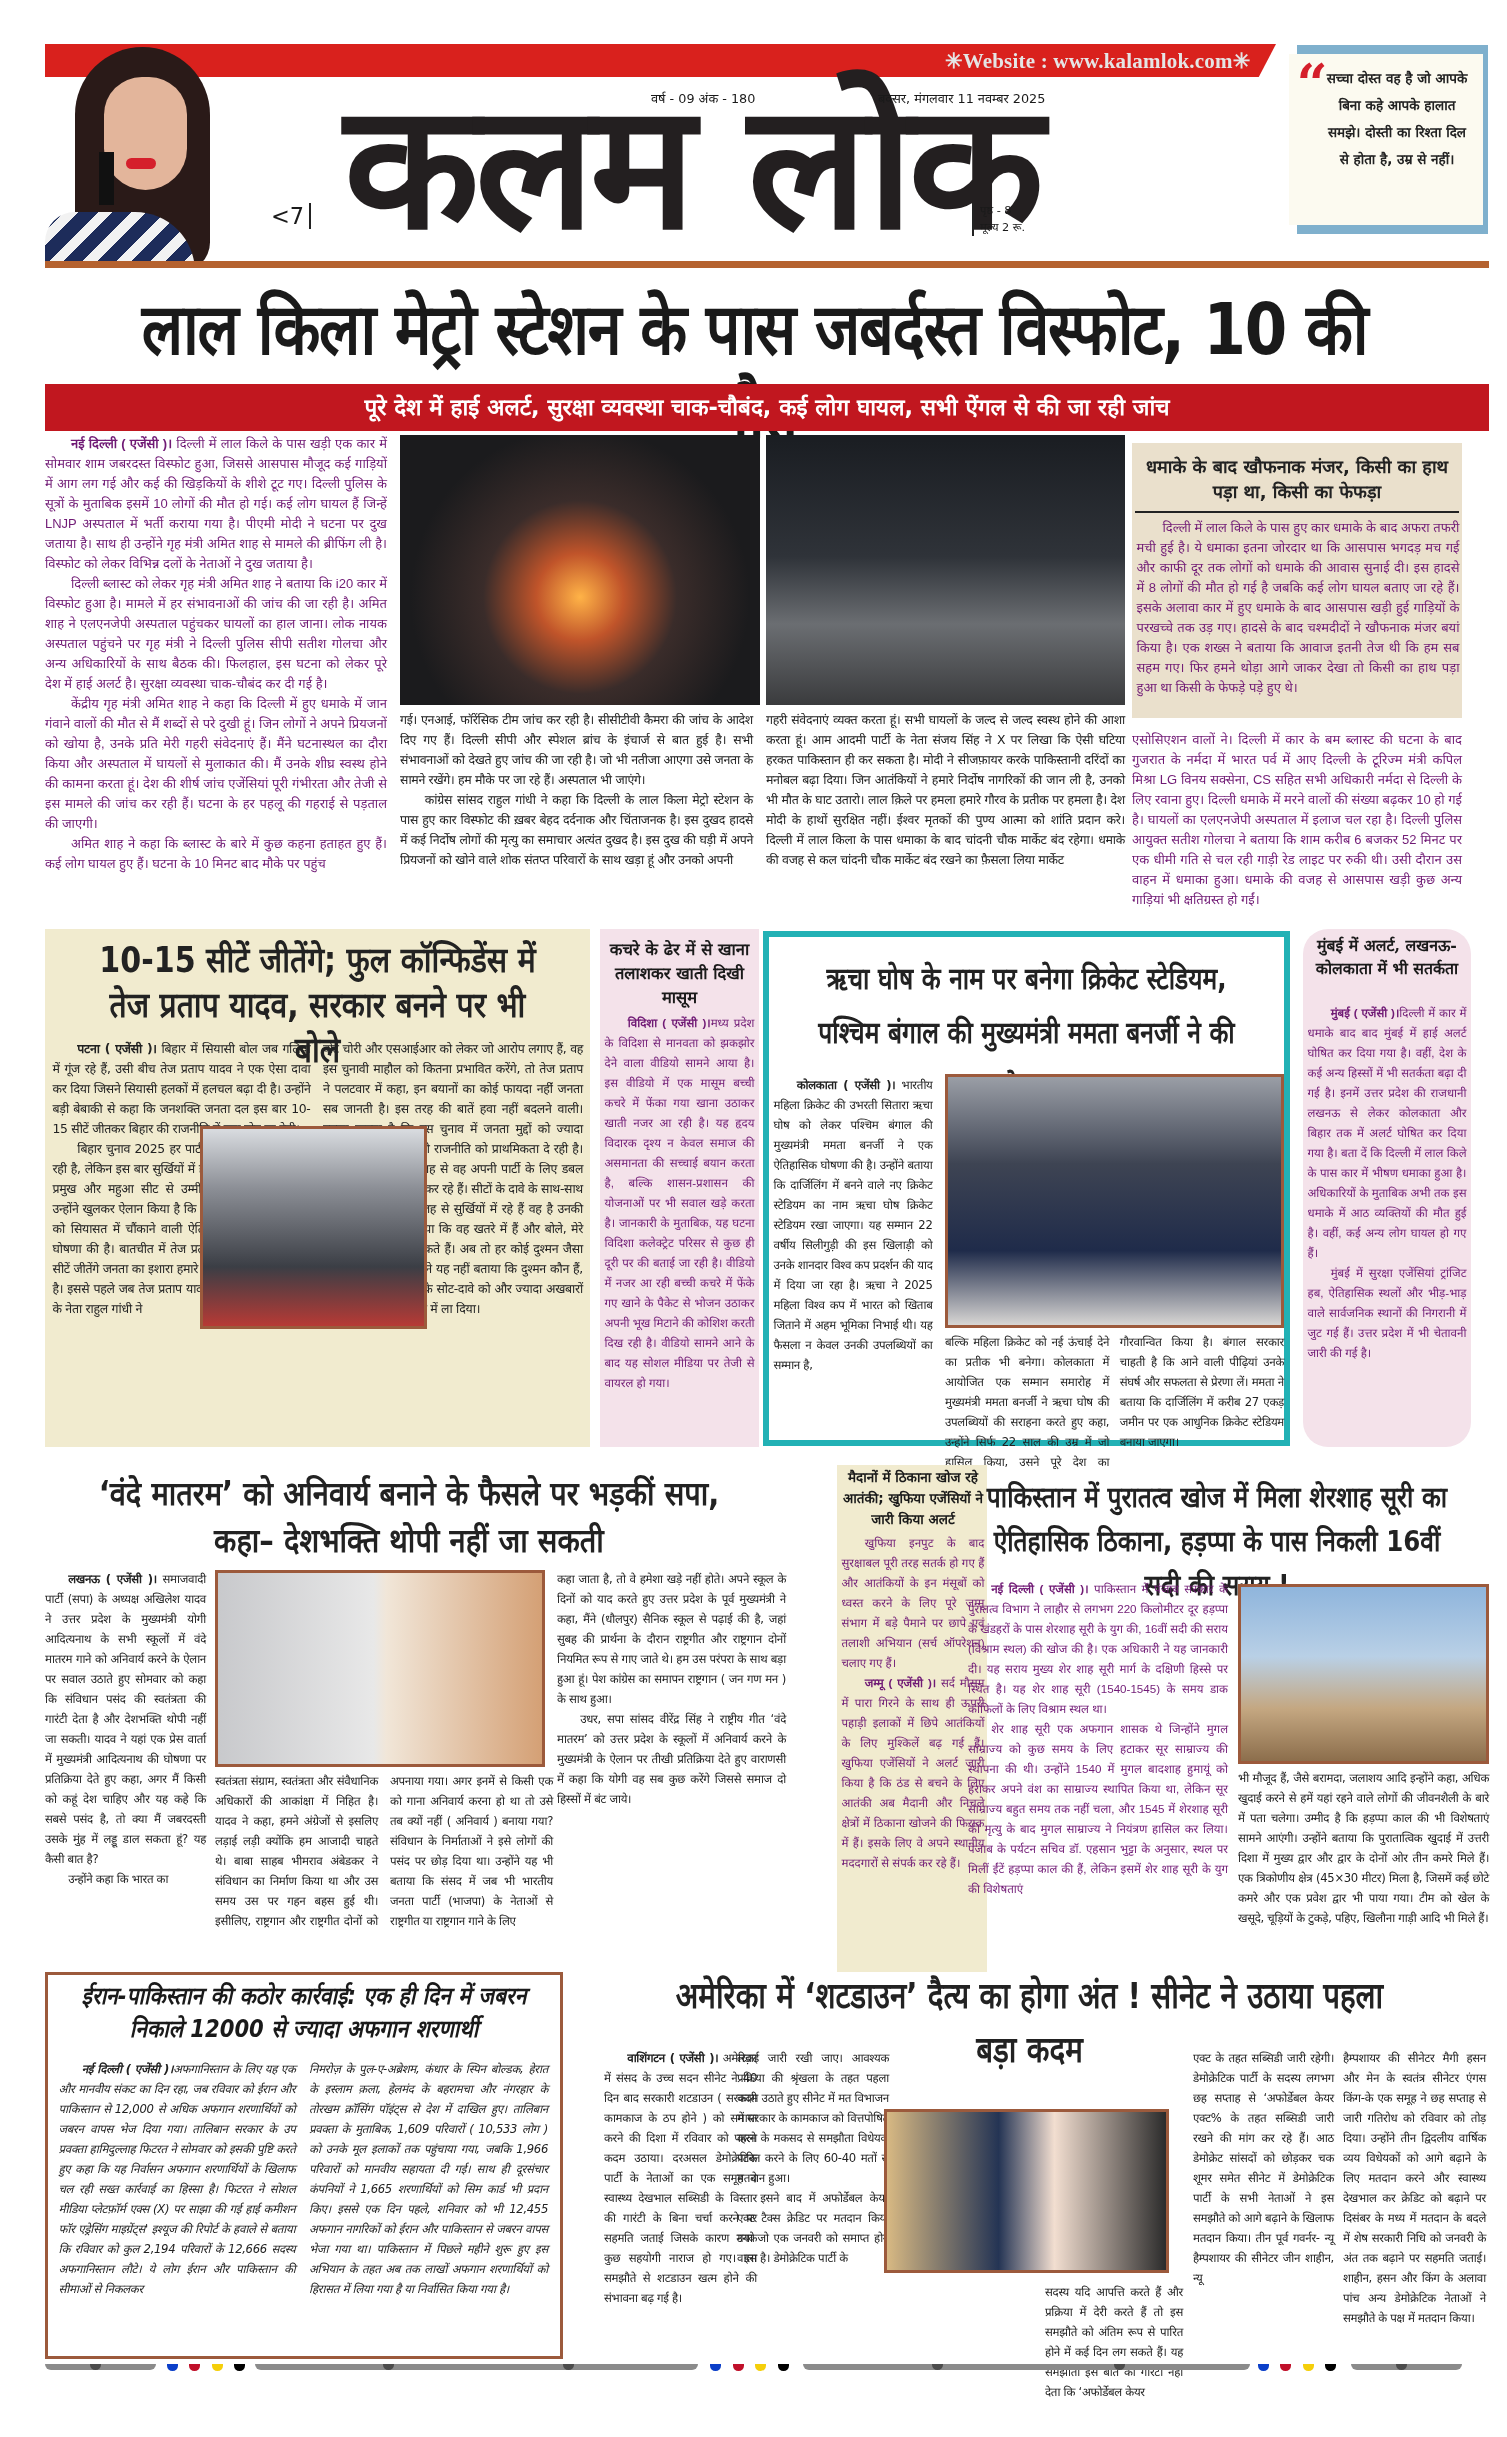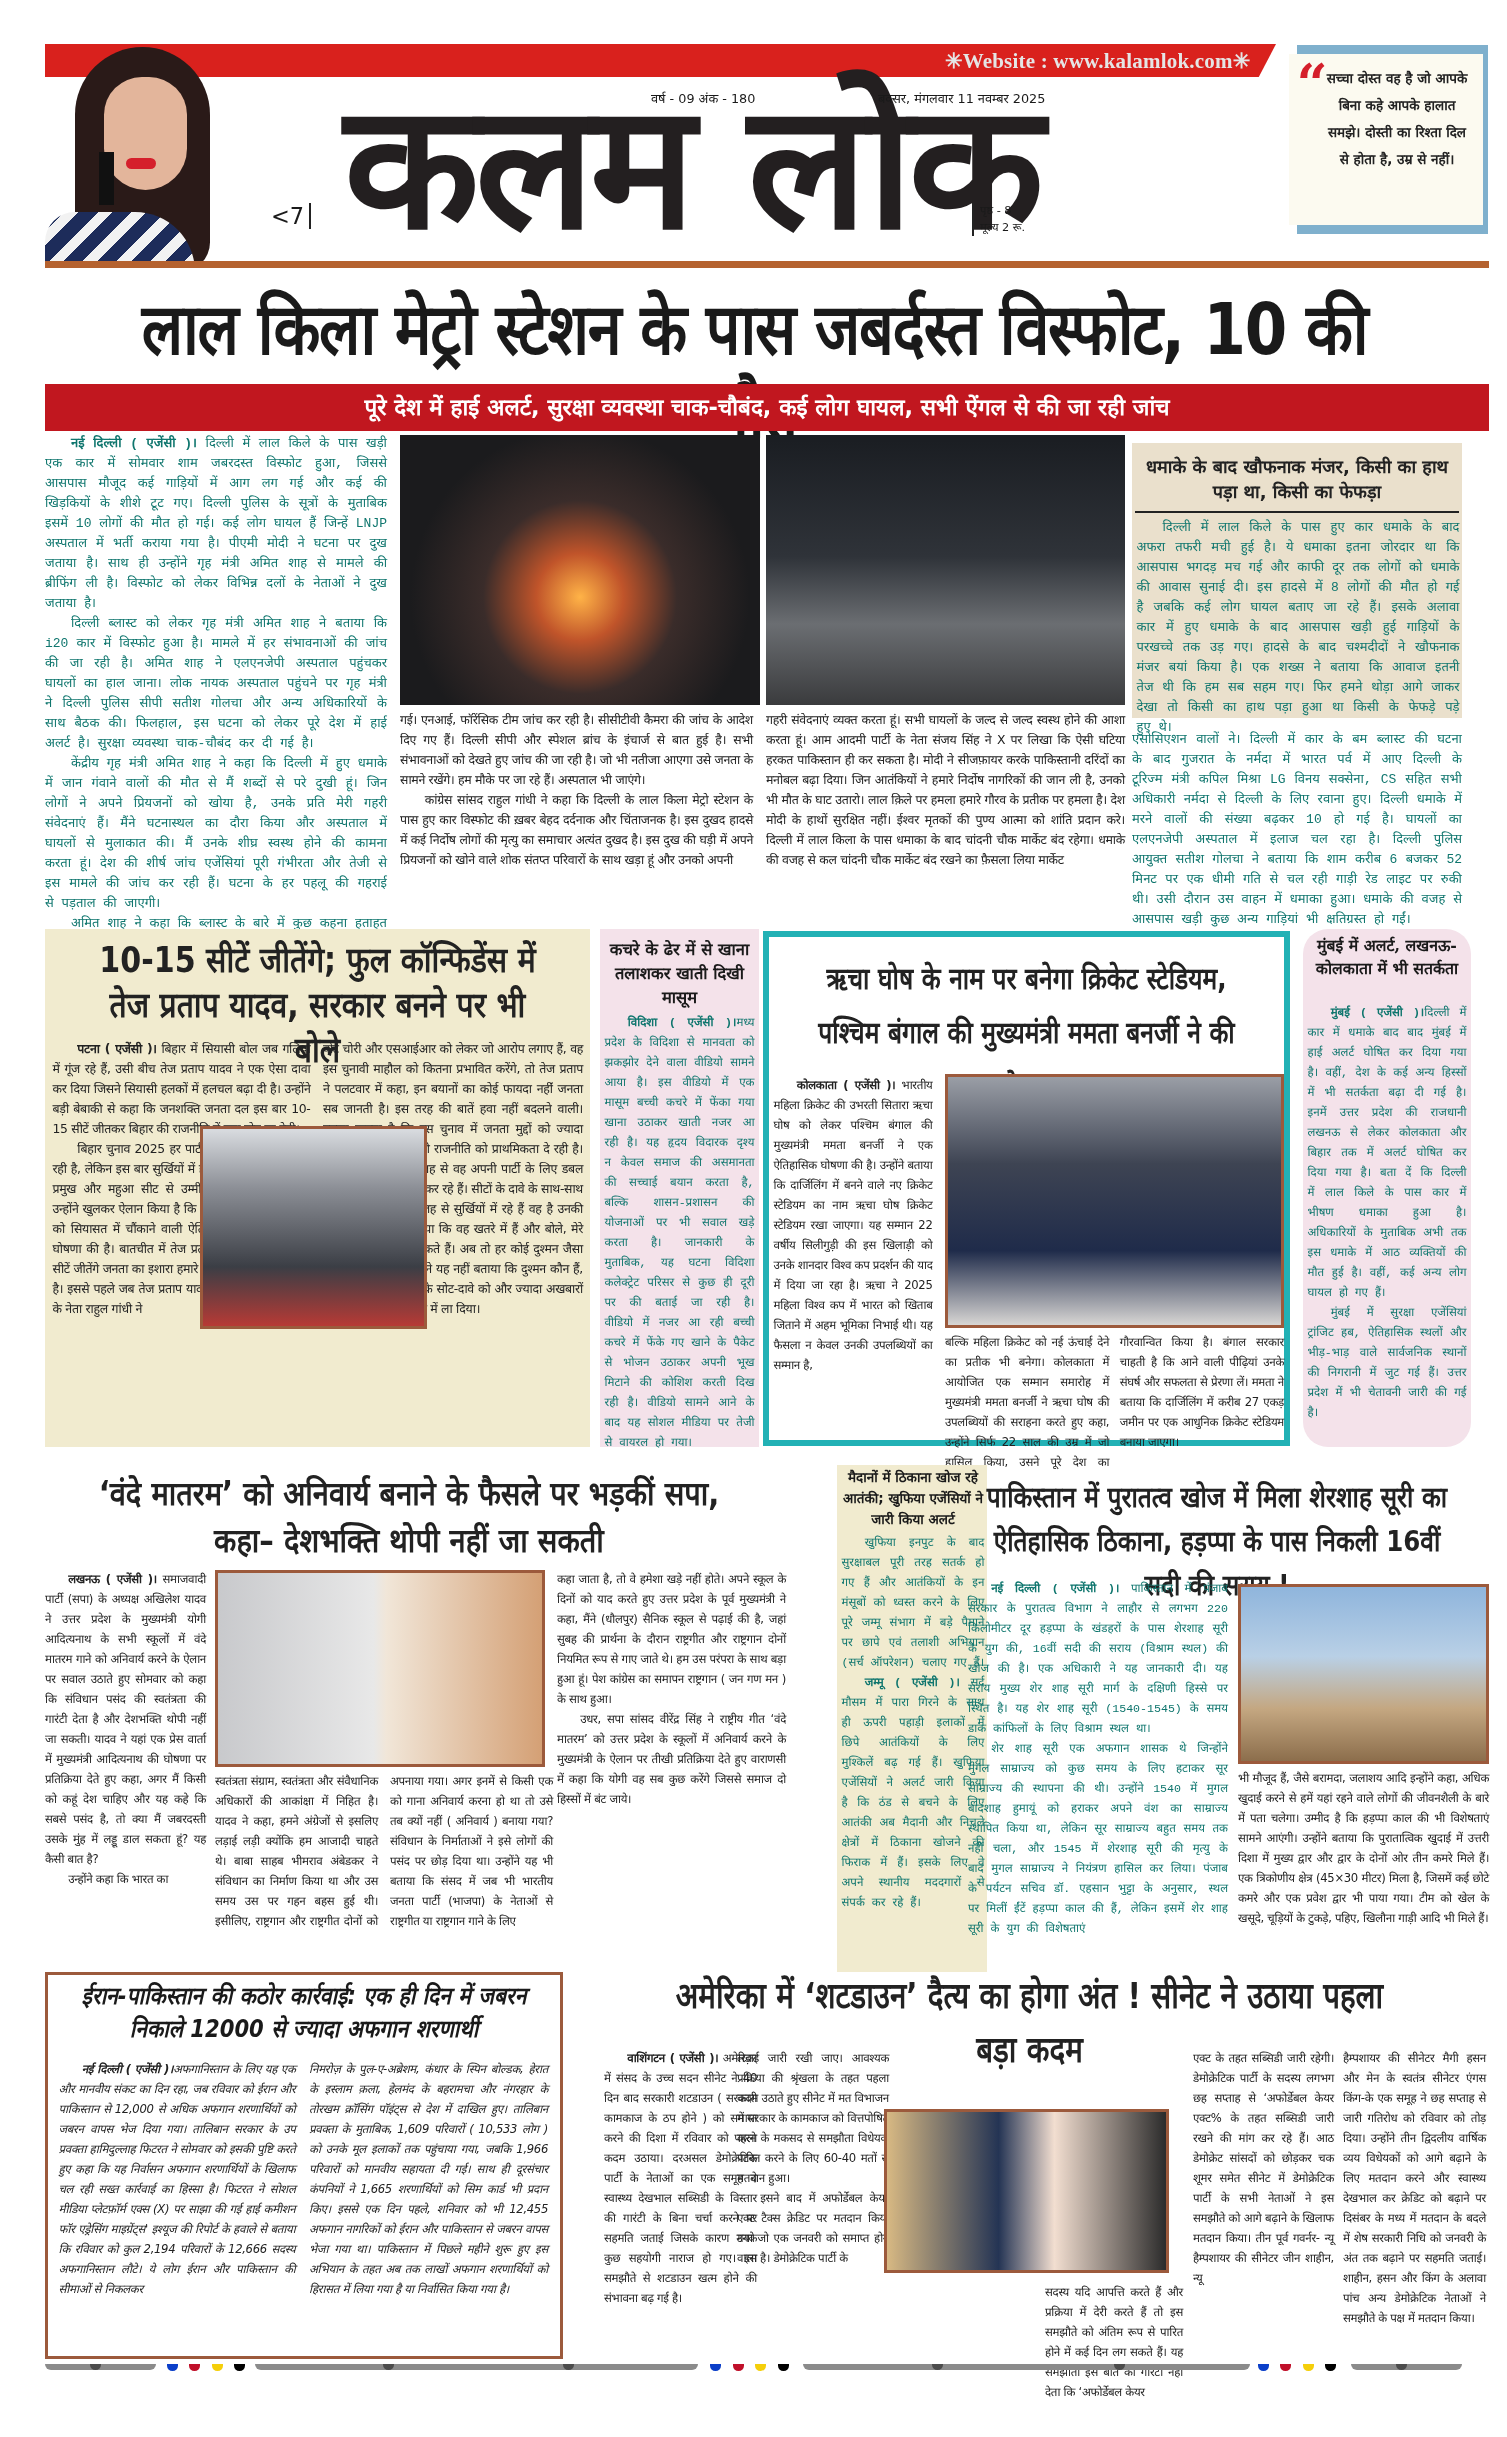--- a/index.html
+++ b/index.html
@@ -33,21 +33,21 @@
   .quote-text { position: absolute; left: 33px; top: 10.5px; width: 150px; text-align: center; font-family: "DejaVu Sans", sans-serif; font-size: 13.5px; line-height: 27px; font-weight: bold; color: #222; }
   .rule-brown { left: 45px; top: 261px; width: 1444px; height: 6.8px; background: #b5622f; }
 
   
   .lead-head { left: 30px; top: 288px; width: 1449px; text-align: center; font-family: "DejaVu Sans", sans-serif;
     font-weight: bold; font-size: 71px; line-height: 83px; letter-spacing: -1.5px; color: #1a1a1a; transform: scaleX(0.86); transform-origin: center; }
   .red-sub { left: 45px; top: 384px; width: 1444px; height: 47px; background: #c1171f; color: #fff;
     font-family: "DejaVu Sans", sans-serif; font-weight: bold; font-size: 22.5px; line-height: 47px; text-align: center; }
 
   
-  .txt { font-family: Liberation Mono, monospace; font-size: 13px; line-height: 20px; text-align: justify; color: #0f766e; }
+  .txt { font-family: Liberation Sans, sans-serif; font-size: 13px; line-height: 20px; text-align: justify; color: #701a75; }
   .txt-cond { font-family: "DejaVu Sans", sans-serif; font-size: 12.4px; line-height: 20px; text-align: justify; color: #222; letter-spacing: -0.3px; }
   .txt b, .txt-cond b { font-weight: bold; }
   .indent { text-indent: 2em; }
 
   .photo { background: #555; overflow: hidden; border: 3px solid #9c5a3c; }
 
   
   .lead-c1 { left: 45px; top: 434px; width: 342px; }
   .lead-photo1 { left: 400px; top: 435px; width: 360px; height: 270px; border: none;
     background: radial-gradient(circle at 50% 60%, #ffb347 0, #c0542a 18%, #3a2c2a 40%, #1b1b1d 70%); }

